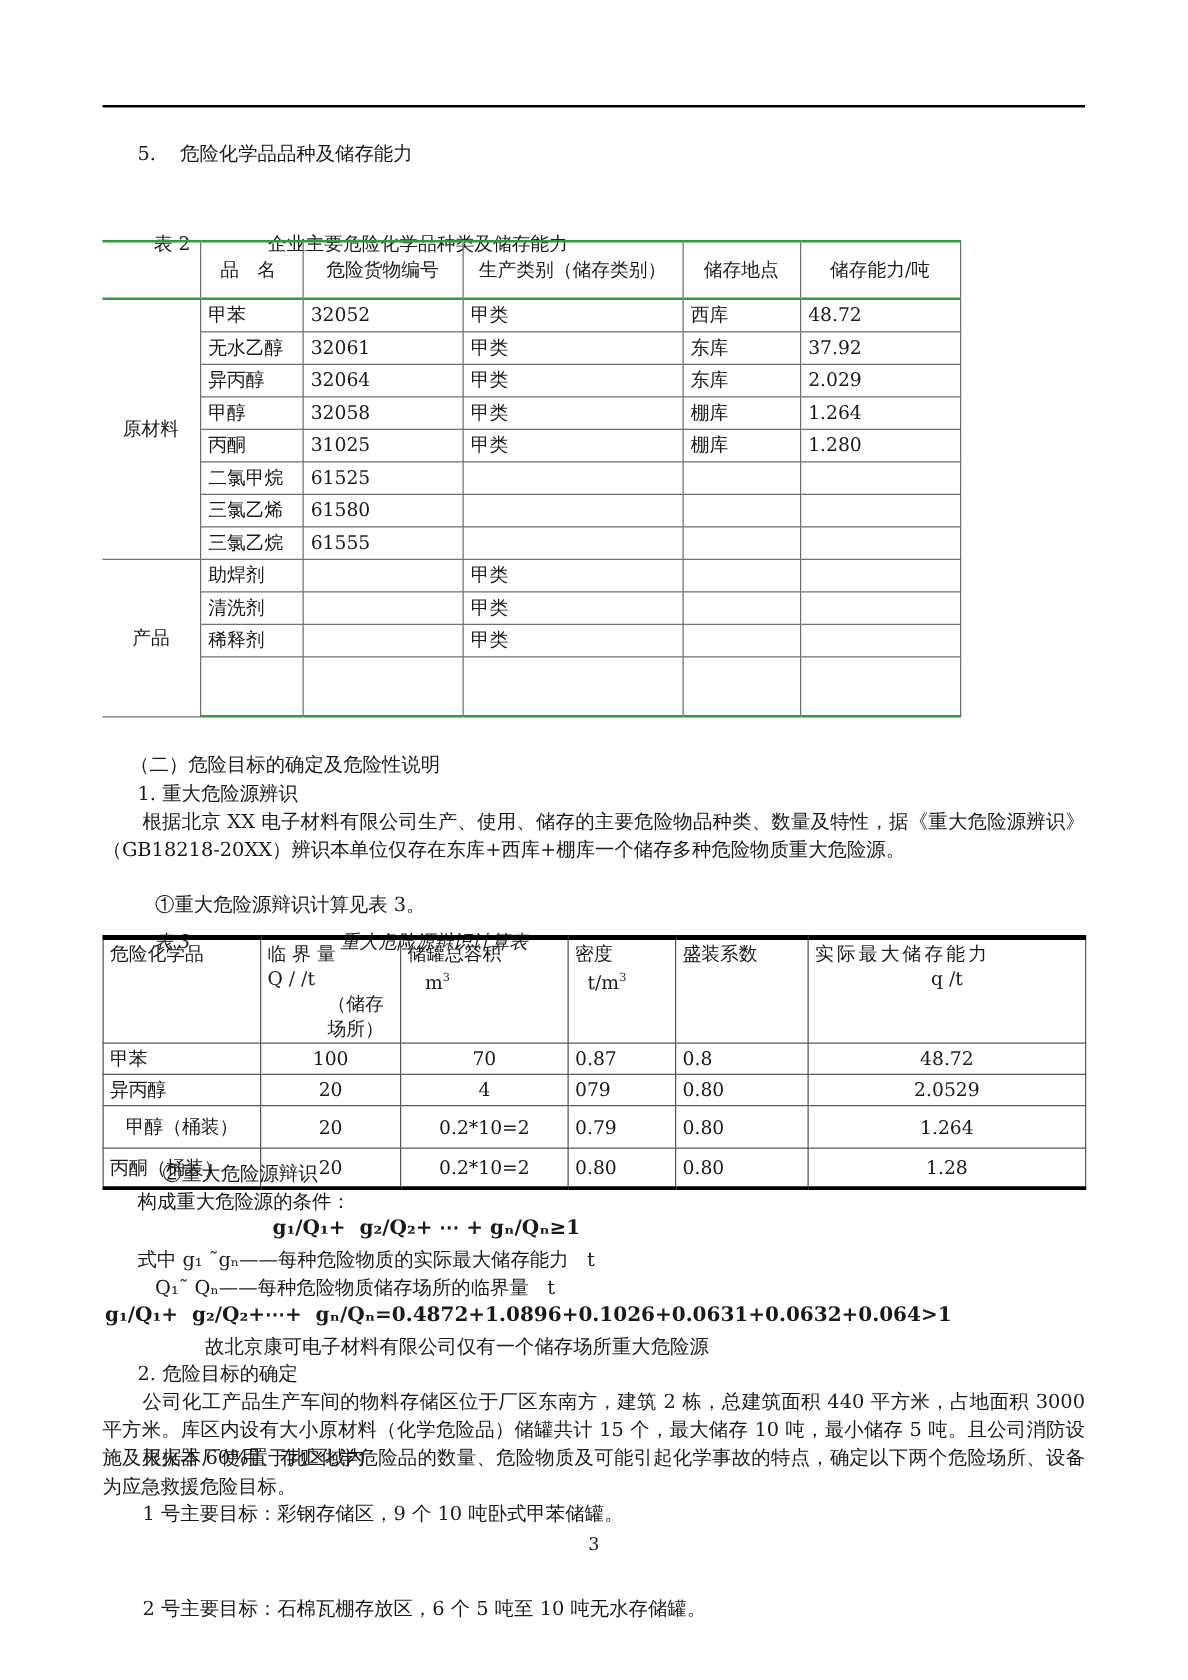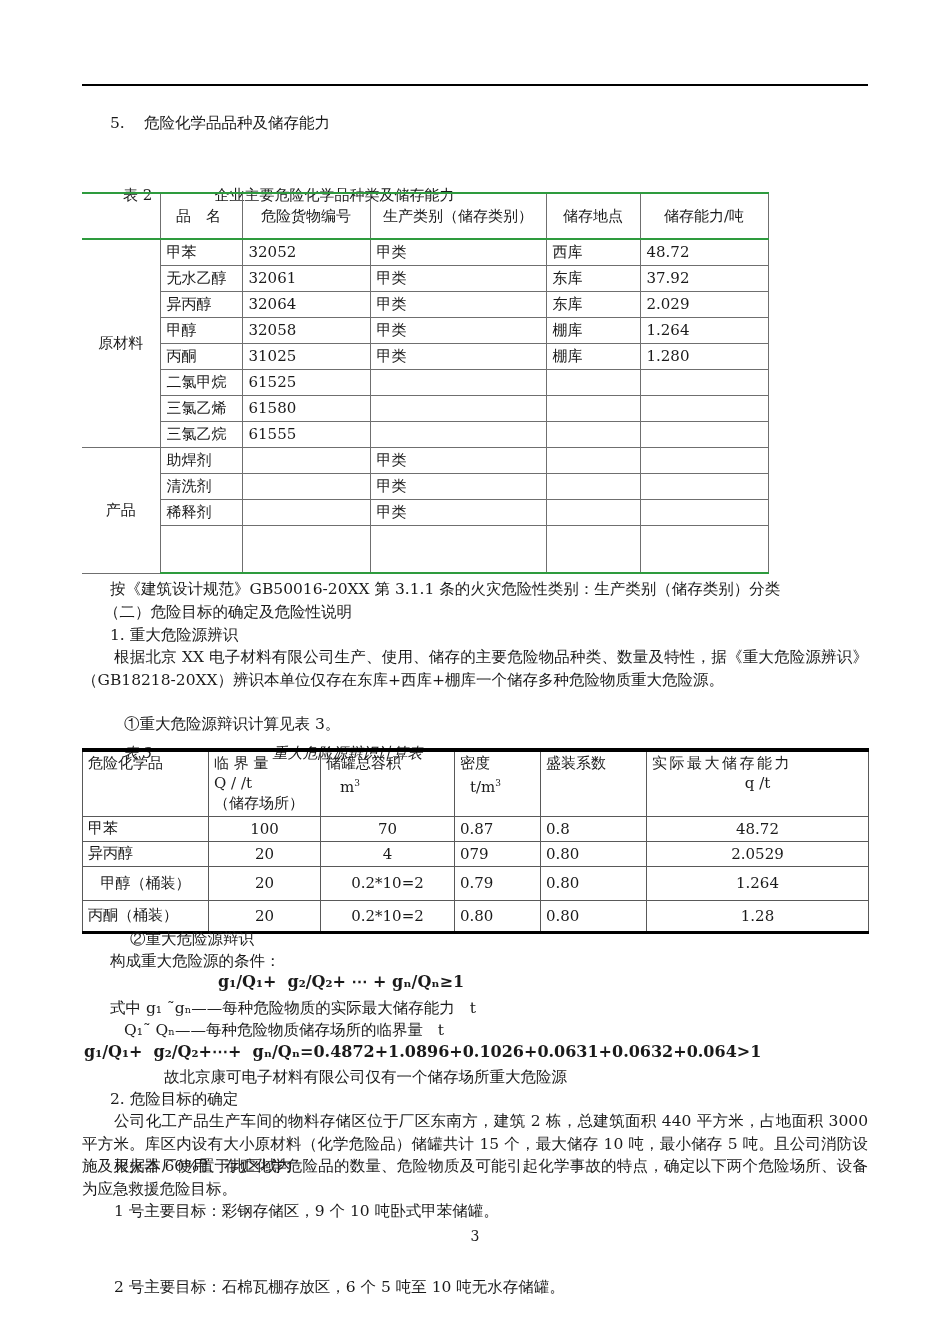--- a/index.html
+++ b/index.html
@@ -134,21 +134,21 @@
   }
   table.t3 td.nm {
     text-align: left;
     height: 25px;
     vertical-align: middle;
     white-space: nowrap;
   }
   .hcell { line-height: 20px; }
   .hcell .l1 { display: block; }
   .hcell .l2 { display: block; }
-  .hcell .l3 { display: block; }
+  .hcell .l3 { display: block; margin-left: 48px; }
   .ctr { text-align: center; }
   .spread-sm {
     display: block;
     letter-spacing: 2.5px;
   }
   sup { font-size: 9px; vertical-align: super; }
 
   
   .formula {
     position: absolute;
@@ -283,21 +283,20 @@
       <tr class="lastrow">
         <td style="height:48px;"></td>
         <td></td>
         <td></td>
         <td></td>
         <td></td>
       </tr>
     </tbody>
   </table>
 
-  <div class="txt" style="left:110px; top:578px;">按《建筑设计规范》GB50016-20XX 第 3.1.1 条的火灾危险性类别：生产类别（储存类别）分类</div>
 
   <div class="txt" style="left:104px; top:601px;">（二）危险目标的确定及危险性说明</div>
   <div class="txt" style="left:110px; top:624px;">1. 重大危险源辨识</div>
   <div class="para" style="left:82px; top:646px; width:786px; text-indent:32px;">根据北京 XX 电子材料有限公司生产、使用、储存的主要危险物品种类、数量及特性，据《重大危险源辨识》（GB18218-20XX）辨识本单位仅存在东库+西库+棚库一个储存多种危险物质重大危险源。</div>
   <div class="txt" style="left:124px; top:713px;">①重大危险源辩识计算见表 3。</div>
 
   <div class="tbl3-caption">
     <span>表 3</span><span style="display:inline-block;width:120px;"></span><span>重大危险源辩识计算表</span>
   </div>
 

